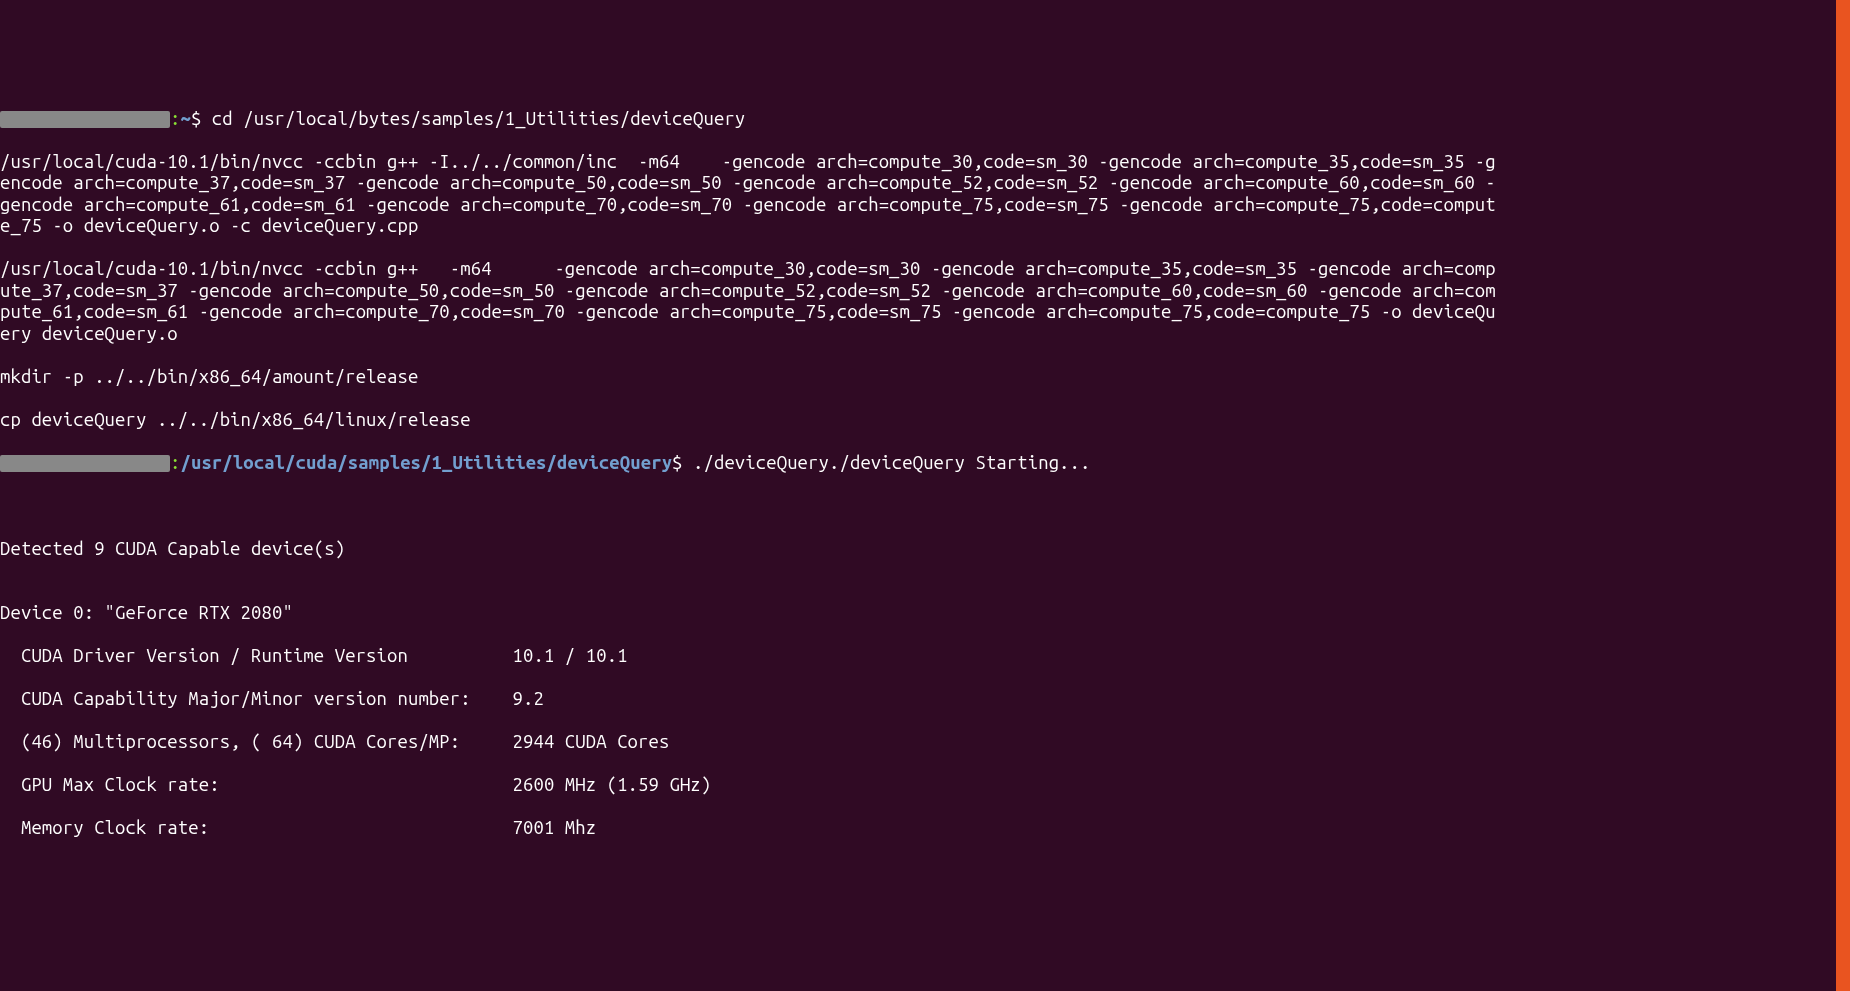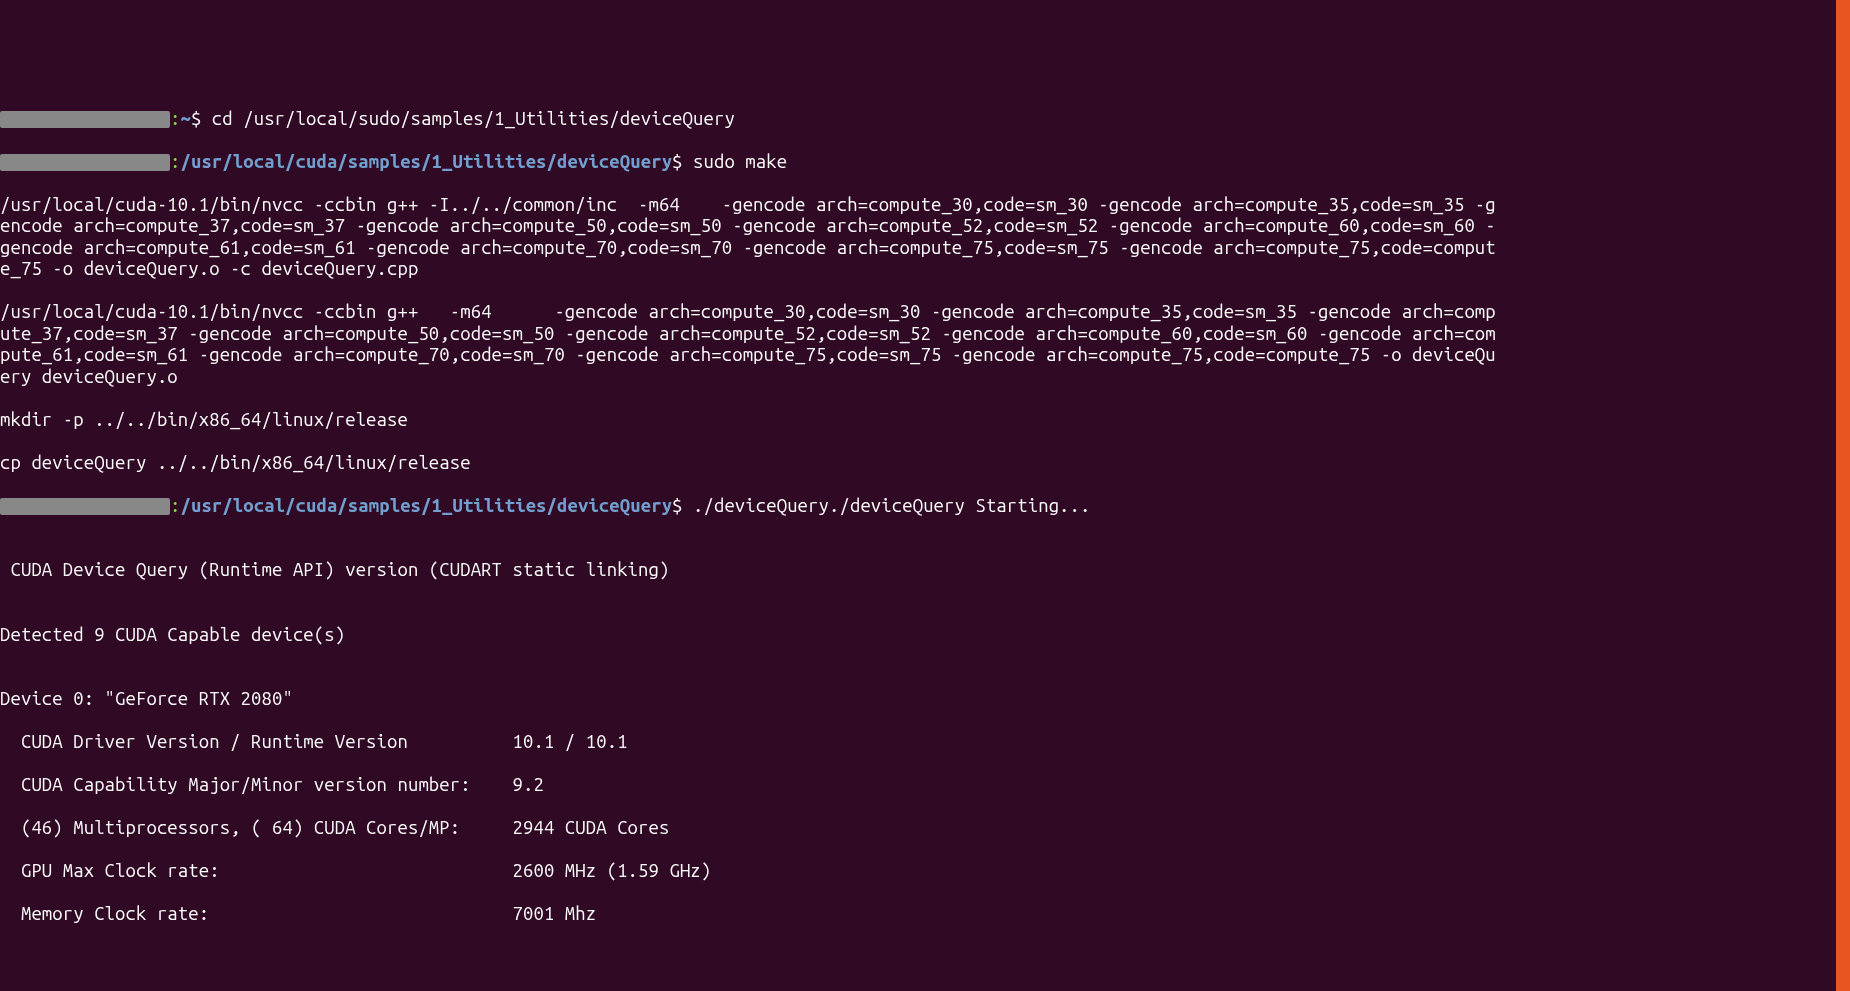--- a/index.html
+++ b/index.html
@@ -49,29 +49,27 @@
     background: #888888;
     border-radius: 2px;
   }
 </style>
 </head>
 <body>
 
 
 
 <div class="term">
-<span class="row"><span class="hidden-user"></span><span class="green">:</span><span class="blue">~</span><span class="white">$ </span><span class="white">cd /usr/local/sudo/samples/1_Utilities/deviceQuery</span></span>
-<span class="row"><span class="hidden-user"></span><span class="green">:</span><span class="blue">/usr/local/cuda/samples/1_Utilities/deviceQuery</span><span class="white">$ </span><span class="white">sudo make</span></span>
+<span class="row"><span class="hidden-user"></span><span class="green">:</span><span class="blue">~</span><span class="white">$ </span><span class="white">cd /usr/local/bytes/samples/1_Utilities/deviceQuery</span></span>
 <span class="row wrap" style="white-space:pre-wrap;word-break:break-all;display:block;width:1500px;">/usr/local/cuda-10.1/bin/nvcc -ccbin g++ -I../../common/inc  -m64    -gencode arch=compute_30,code=sm_30 -gencode arch=compute_35,code=sm_35 -gencode arch=compute_37,code=sm_37 -gencode arch=compute_50,code=sm_50 -gencode arch=compute_52,code=sm_52 -gencode arch=compute_60,code=sm_60 -gencode arch=compute_61,code=sm_61 -gencode arch=compute_70,code=sm_70 -gencode arch=compute_75,code=sm_75 -gencode arch=compute_75,code=compute_75 -o deviceQuery.o -c deviceQuery.cpp</span>
 <span class="row wrap" style="white-space:pre-wrap;word-break:break-all;display:block;width:1500px;">/usr/local/cuda-10.1/bin/nvcc -ccbin g++   -m64      -gencode arch=compute_30,code=sm_30 -gencode arch=compute_35,code=sm_35 -gencode arch=compute_37,code=sm_37 -gencode arch=compute_50,code=sm_50 -gencode arch=compute_52,code=sm_52 -gencode arch=compute_60,code=sm_60 -gencode arch=compute_61,code=sm_61 -gencode arch=compute_70,code=sm_70 -gencode arch=compute_75,code=sm_75 -gencode arch=compute_75,code=compute_75 -o deviceQuery deviceQuery.o</span>
-<span class="row">mkdir -p ../../bin/x86_64/linux/release</span>
+<span class="row">mkdir -p ../../bin/x86_64/amount/release</span>
 <span class="row">cp deviceQuery ../../bin/x86_64/linux/release</span>
 <span class="row"><span class="hidden-user"></span><span class="green">:</span><span class="blue">/usr/local/cuda/samples/1_Utilities/deviceQuery</span><span class="white">$ </span><span class="white">./deviceQuery./deviceQuery Starting...</span></span>
 <span class="row"></span>
-<span class="row"> CUDA Device Query (Runtime API) version (CUDART static linking)</span>
 <span class="row"></span>
 <span class="row">Detected 9 CUDA Capable device(s)</span>
 <span class="row"></span>
 <span class="row">Device 0: "GeForce RTX 2080"</span>
 <span class="row">  CUDA Driver Version / Runtime Version          10.1 / 10.1</span>
 <span class="row">  CUDA Capability Major/Minor version number:    9.2</span>
 <span class="row">  (46) Multiprocessors, ( 64) CUDA Cores/MP:     2944 CUDA Cores</span>
 <span class="row">  GPU Max Clock rate:                            2600 MHz (1.59 GHz)</span>
 <span class="row">  Memory Clock rate:                             7001 Mhz</span>
 

